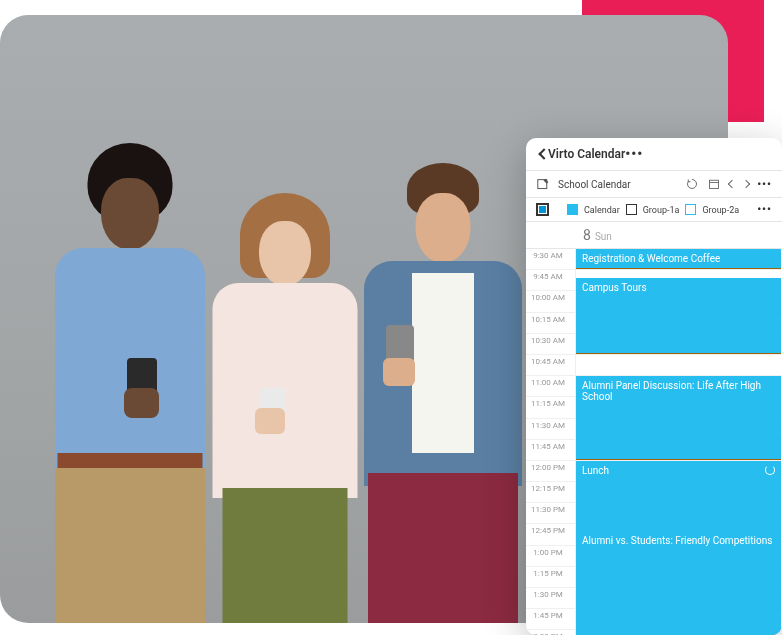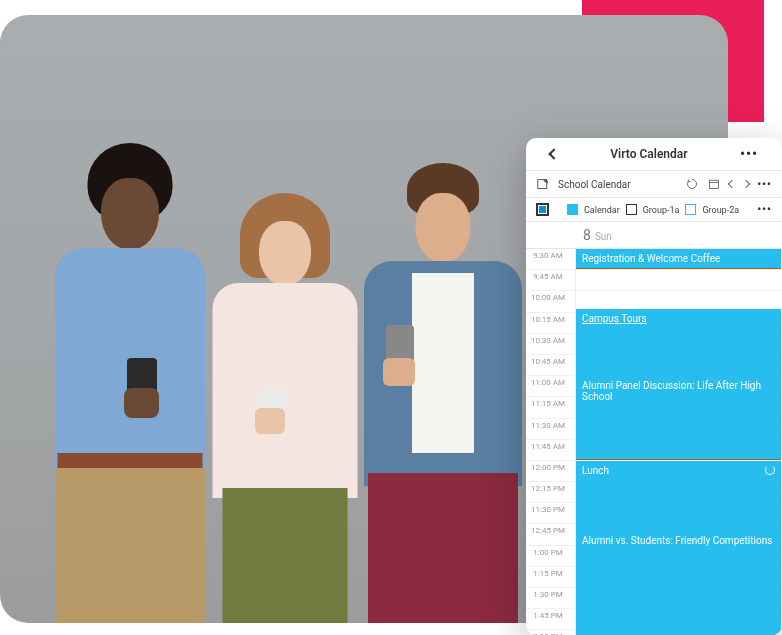--- a/index.html
+++ b/index.html
@@ -76,22 +76,21 @@
   background: #fff;
   border-radius: 10px;
   box-shadow: 0 10px 40px rgba(0,0,0,0.25);
   overflow: hidden;
   display: flex;
   flex-direction: column;
 }
 .cal-header {
   display: flex;
   align-items: center;
-  justify-content: space-between;
-  padding: 8px 24px;
+  padding: 8px 14px;
   border-bottom: 1px solid #e5e5e5;
 }
 .cal-header-title { font-size: 12px; font-weight: 600; color: #333; }
 .chev-back { width: 8px; height: 8px; border-left: 2px solid #333; border-bottom: 2px solid #333; transform: rotate(45deg); cursor: pointer; }
 .dots { color: #333; font-size: 14px; letter-spacing: 1px; cursor: pointer; font-weight: 700; }
 
 .cal-toolbar {
   display: flex;
   align-items: center;
   padding: 6px 10px;
@@ -329,21 +328,21 @@
       <div class="time-row">
         <div class="time-label">1:45 PM</div>
         <div class="time-cell"></div>
       </div>
       <div class="time-row">
         <div class="time-label">2:00 PM</div>
         <div class="time-cell"></div>
       </div>
       <div class="event-col" id="event-col">
         <div class="event" style="top: 0px; height: 20.2px;">Registration &amp; Welcome Coffee</div>
-        <div class="event" style="top: 60px; height: 76px; text-decoration: underline;">Campus Tours</div>
+        <div class="event" style="top: 29px; height: 76px;">Campus Tours</div>
         <div class="event" style="top: 127.2px; height: 83.8px;">Alumni Panel Discussion: Life After High School</div>
         <div class="event" style="top: 212px; height: 78px;">Lunch<span class="refresh-ico"></span></div>
         <div class="event" style="top: 282px; height: 104px;">Alumni vs. Students: Friendly Competitions</div>
         <div class="event" style="top: 381.6px; height: 41.4px;">Closing Ceremony &amp; Raffle Prize Drawing</div>
       </div>
   </div>
 
 </div>
 
 </body></html>

